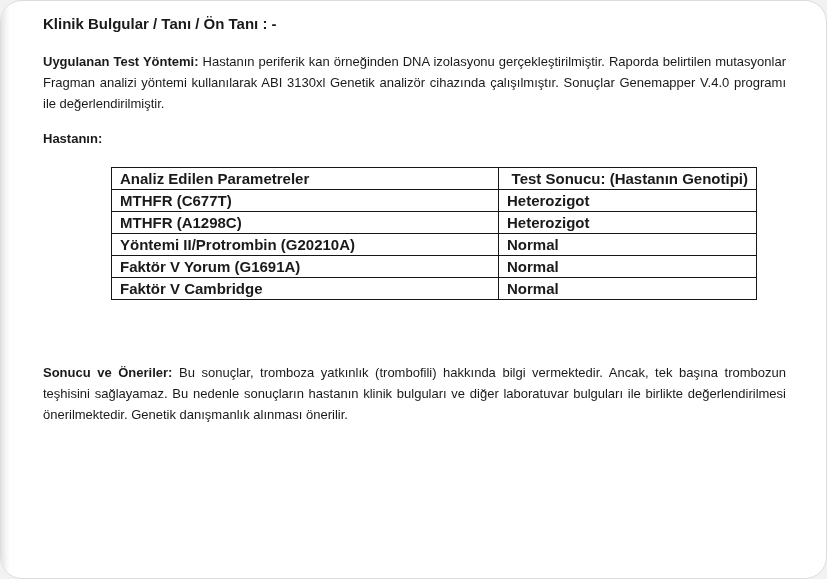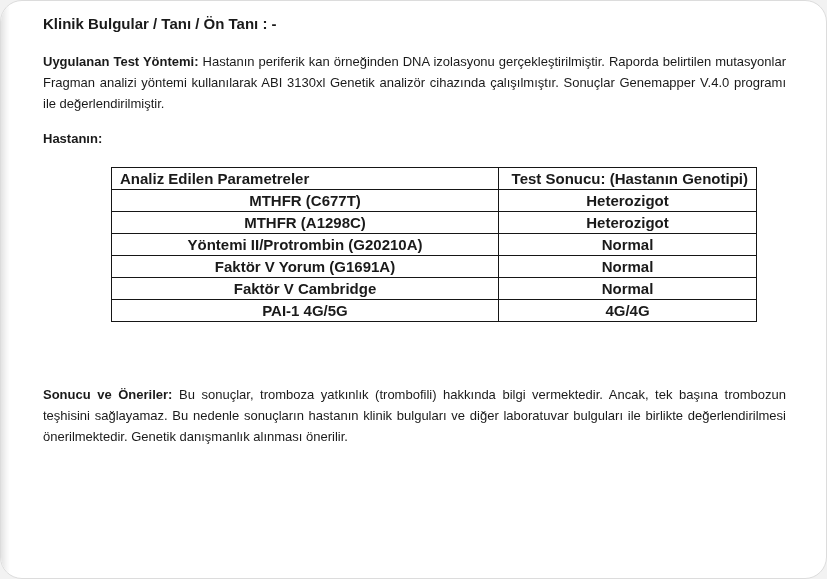--- a/index.html
+++ b/index.html
@@ -62,21 +62,21 @@
     line-height: 19px;
     height: 22px;
     padding: 1px 8px;
     overflow: hidden;
     white-space: nowrap;
   }
   table.results col.c1 { width: 387px; }
   table.results col.c2 { width: 258px; }
   table.results th.param-h { text-align: left; }
   table.results th.result-h { text-align: right; }
-  table.results td { text-align: center; margin-top: 8px; }
+  table.results td { text-align: left; margin-top: 8px; }
   .comments-para { margin-top: 62px; }
   .limitations-para { margin-top: 17px; }
 </style>
 </head>
 <body>
 
 <div class="page">
   <div class="content">
 
     <p class="heading">Klinik Bulgular / Tanı / Ön Tanı : -</p>
@@ -115,24 +115,20 @@
   <tr>
     <td>Faktör V Yorum (G1691A)</td>
     <td>Normal</td>
   </tr>
 
   <tr>
     <td>Faktör V Cambridge</td>
     <td>Normal</td>
   </tr>
 
-  <tr>
-    <td>PAI-1 4G/5G</td>
-    <td>4G/4G</td>
-  </tr>
 
 </tbody>
     </table>
 
     <p class="para comments-para"><b>Sonucu ve Öneriler:</b> <span>Bu sonuçlar, tromboza yatkınlık (trombofili) hakkında bilgi vermektedir. Ancak, tek başına trombozun teşhisini sağlayamaz. Bu nedenle sonuçların hastanın klinik bulguları ve diğer laboratuvar bulguları ile birlikte değerlendirilmesi önerilmektedir. Genetik danışmanlık alınması önerilir.</span></p>
 
 
   </div>
 </div>
 

